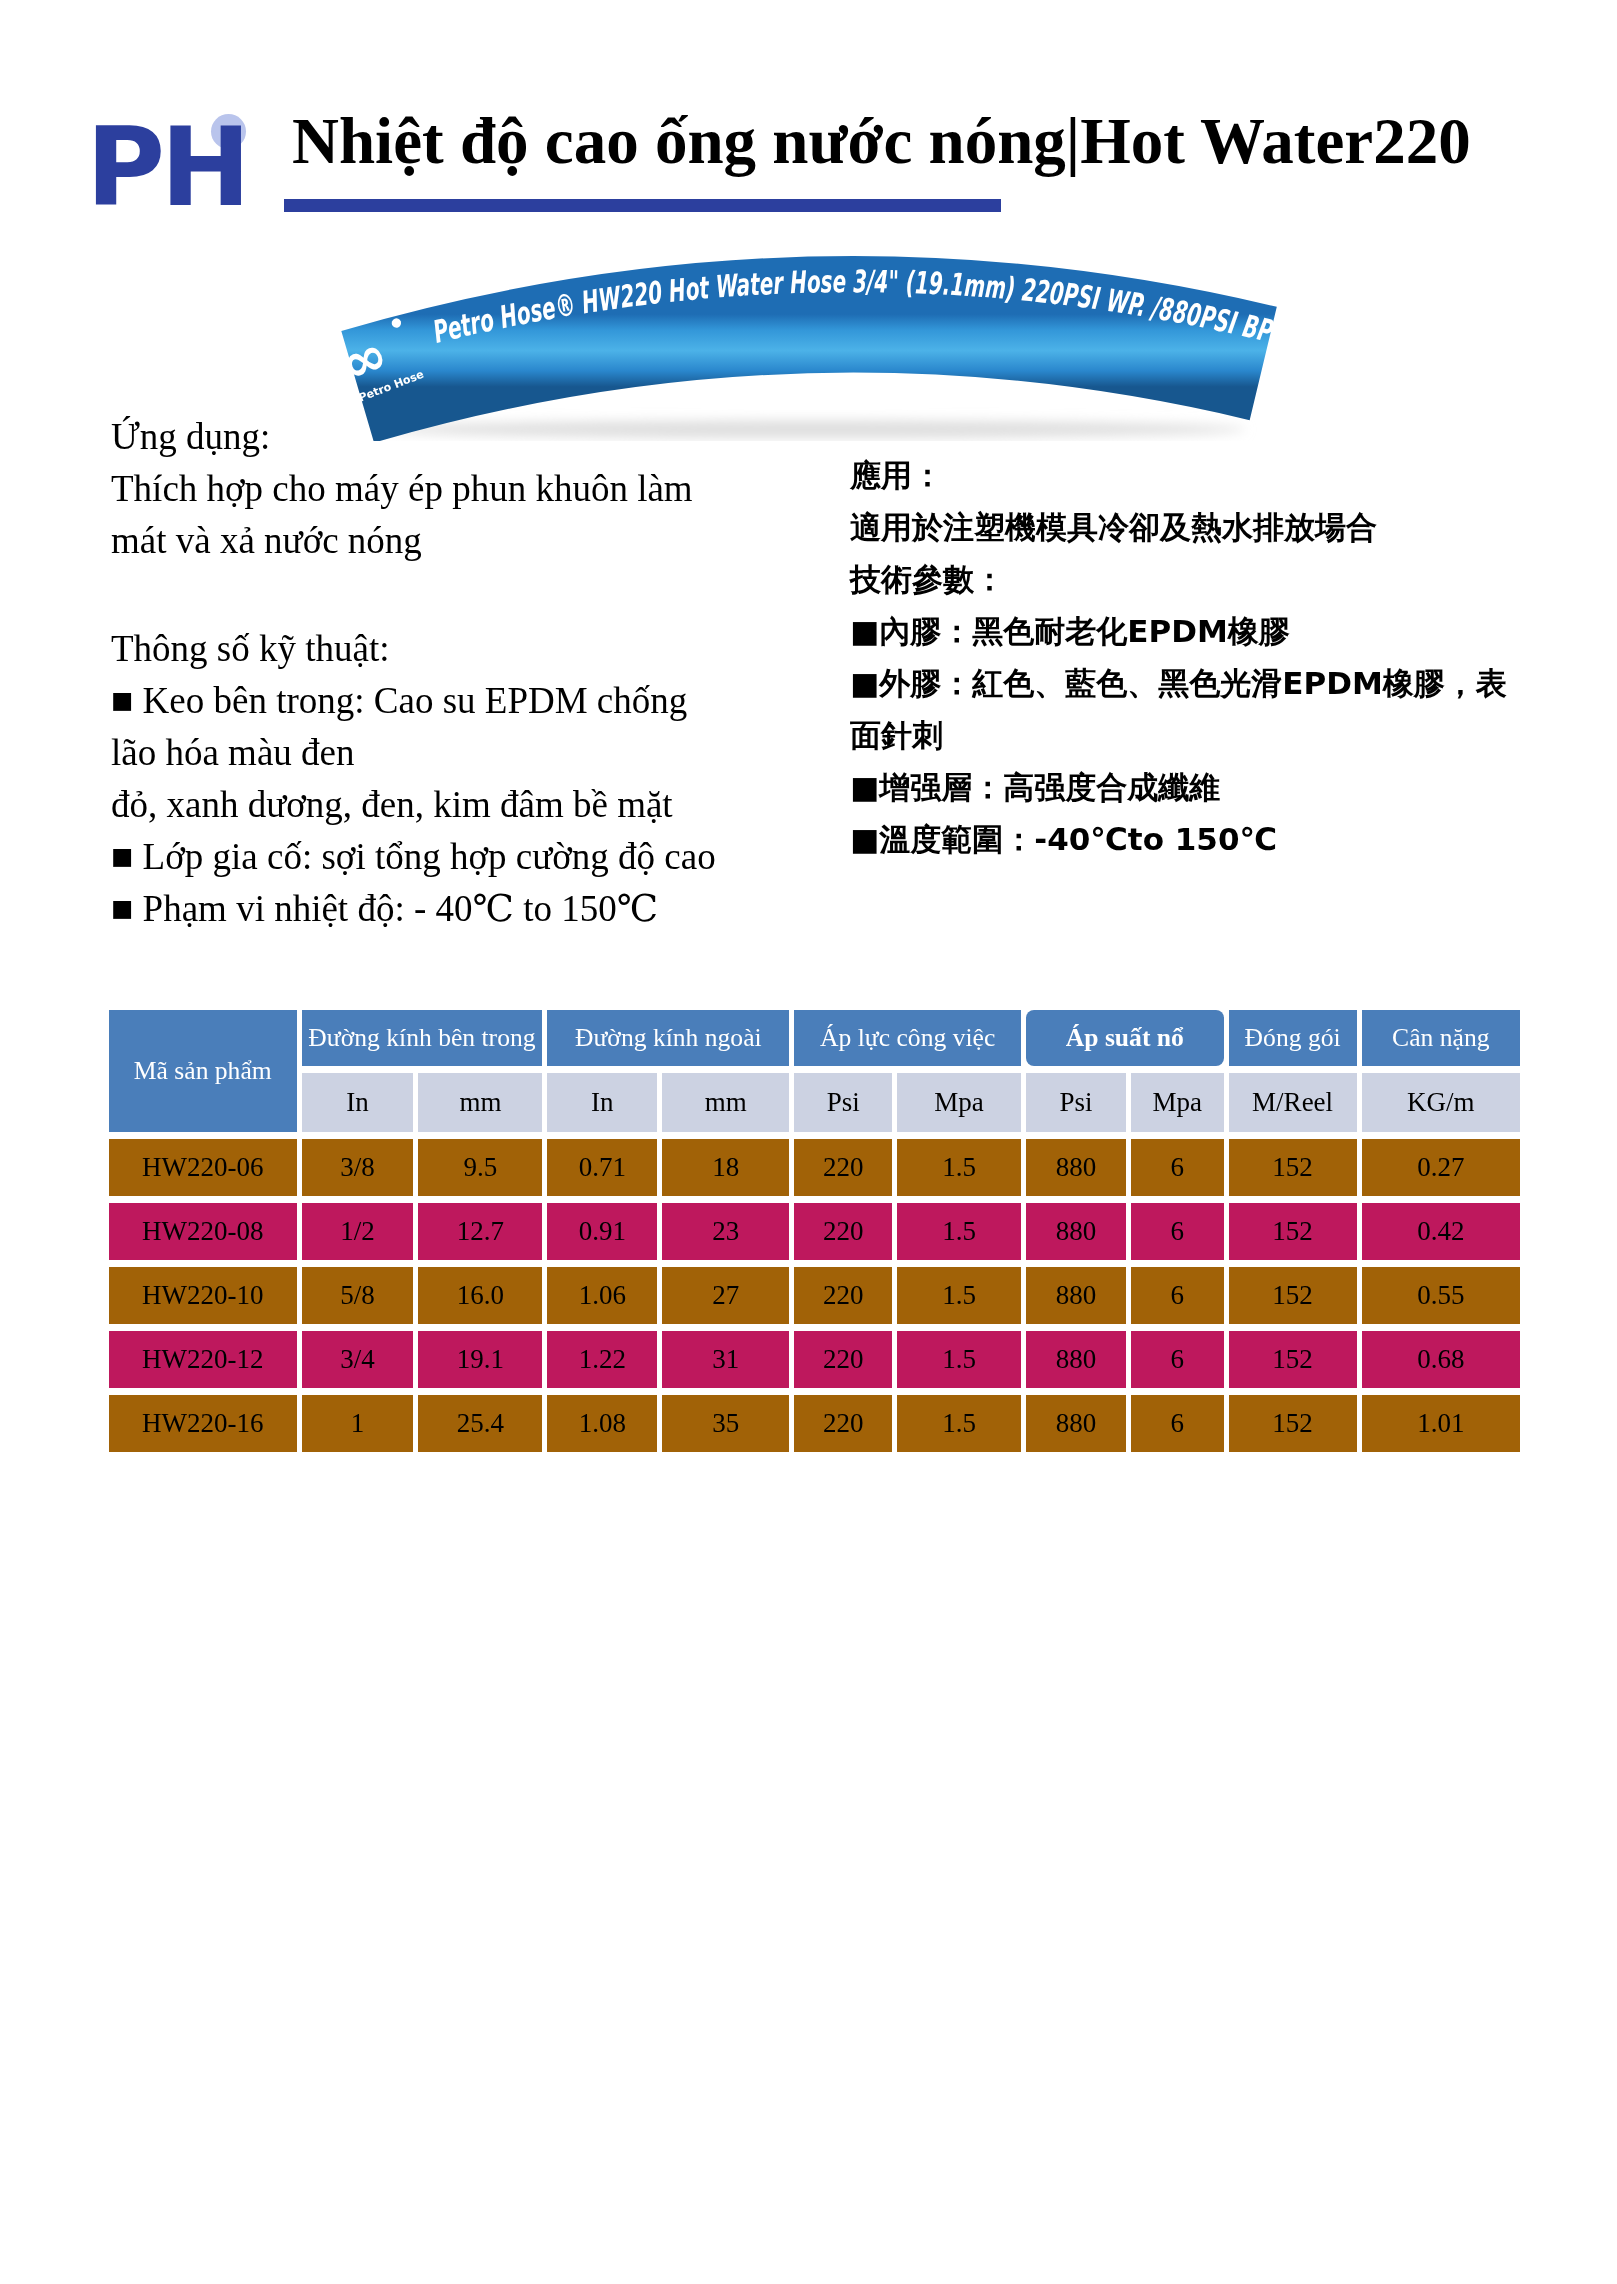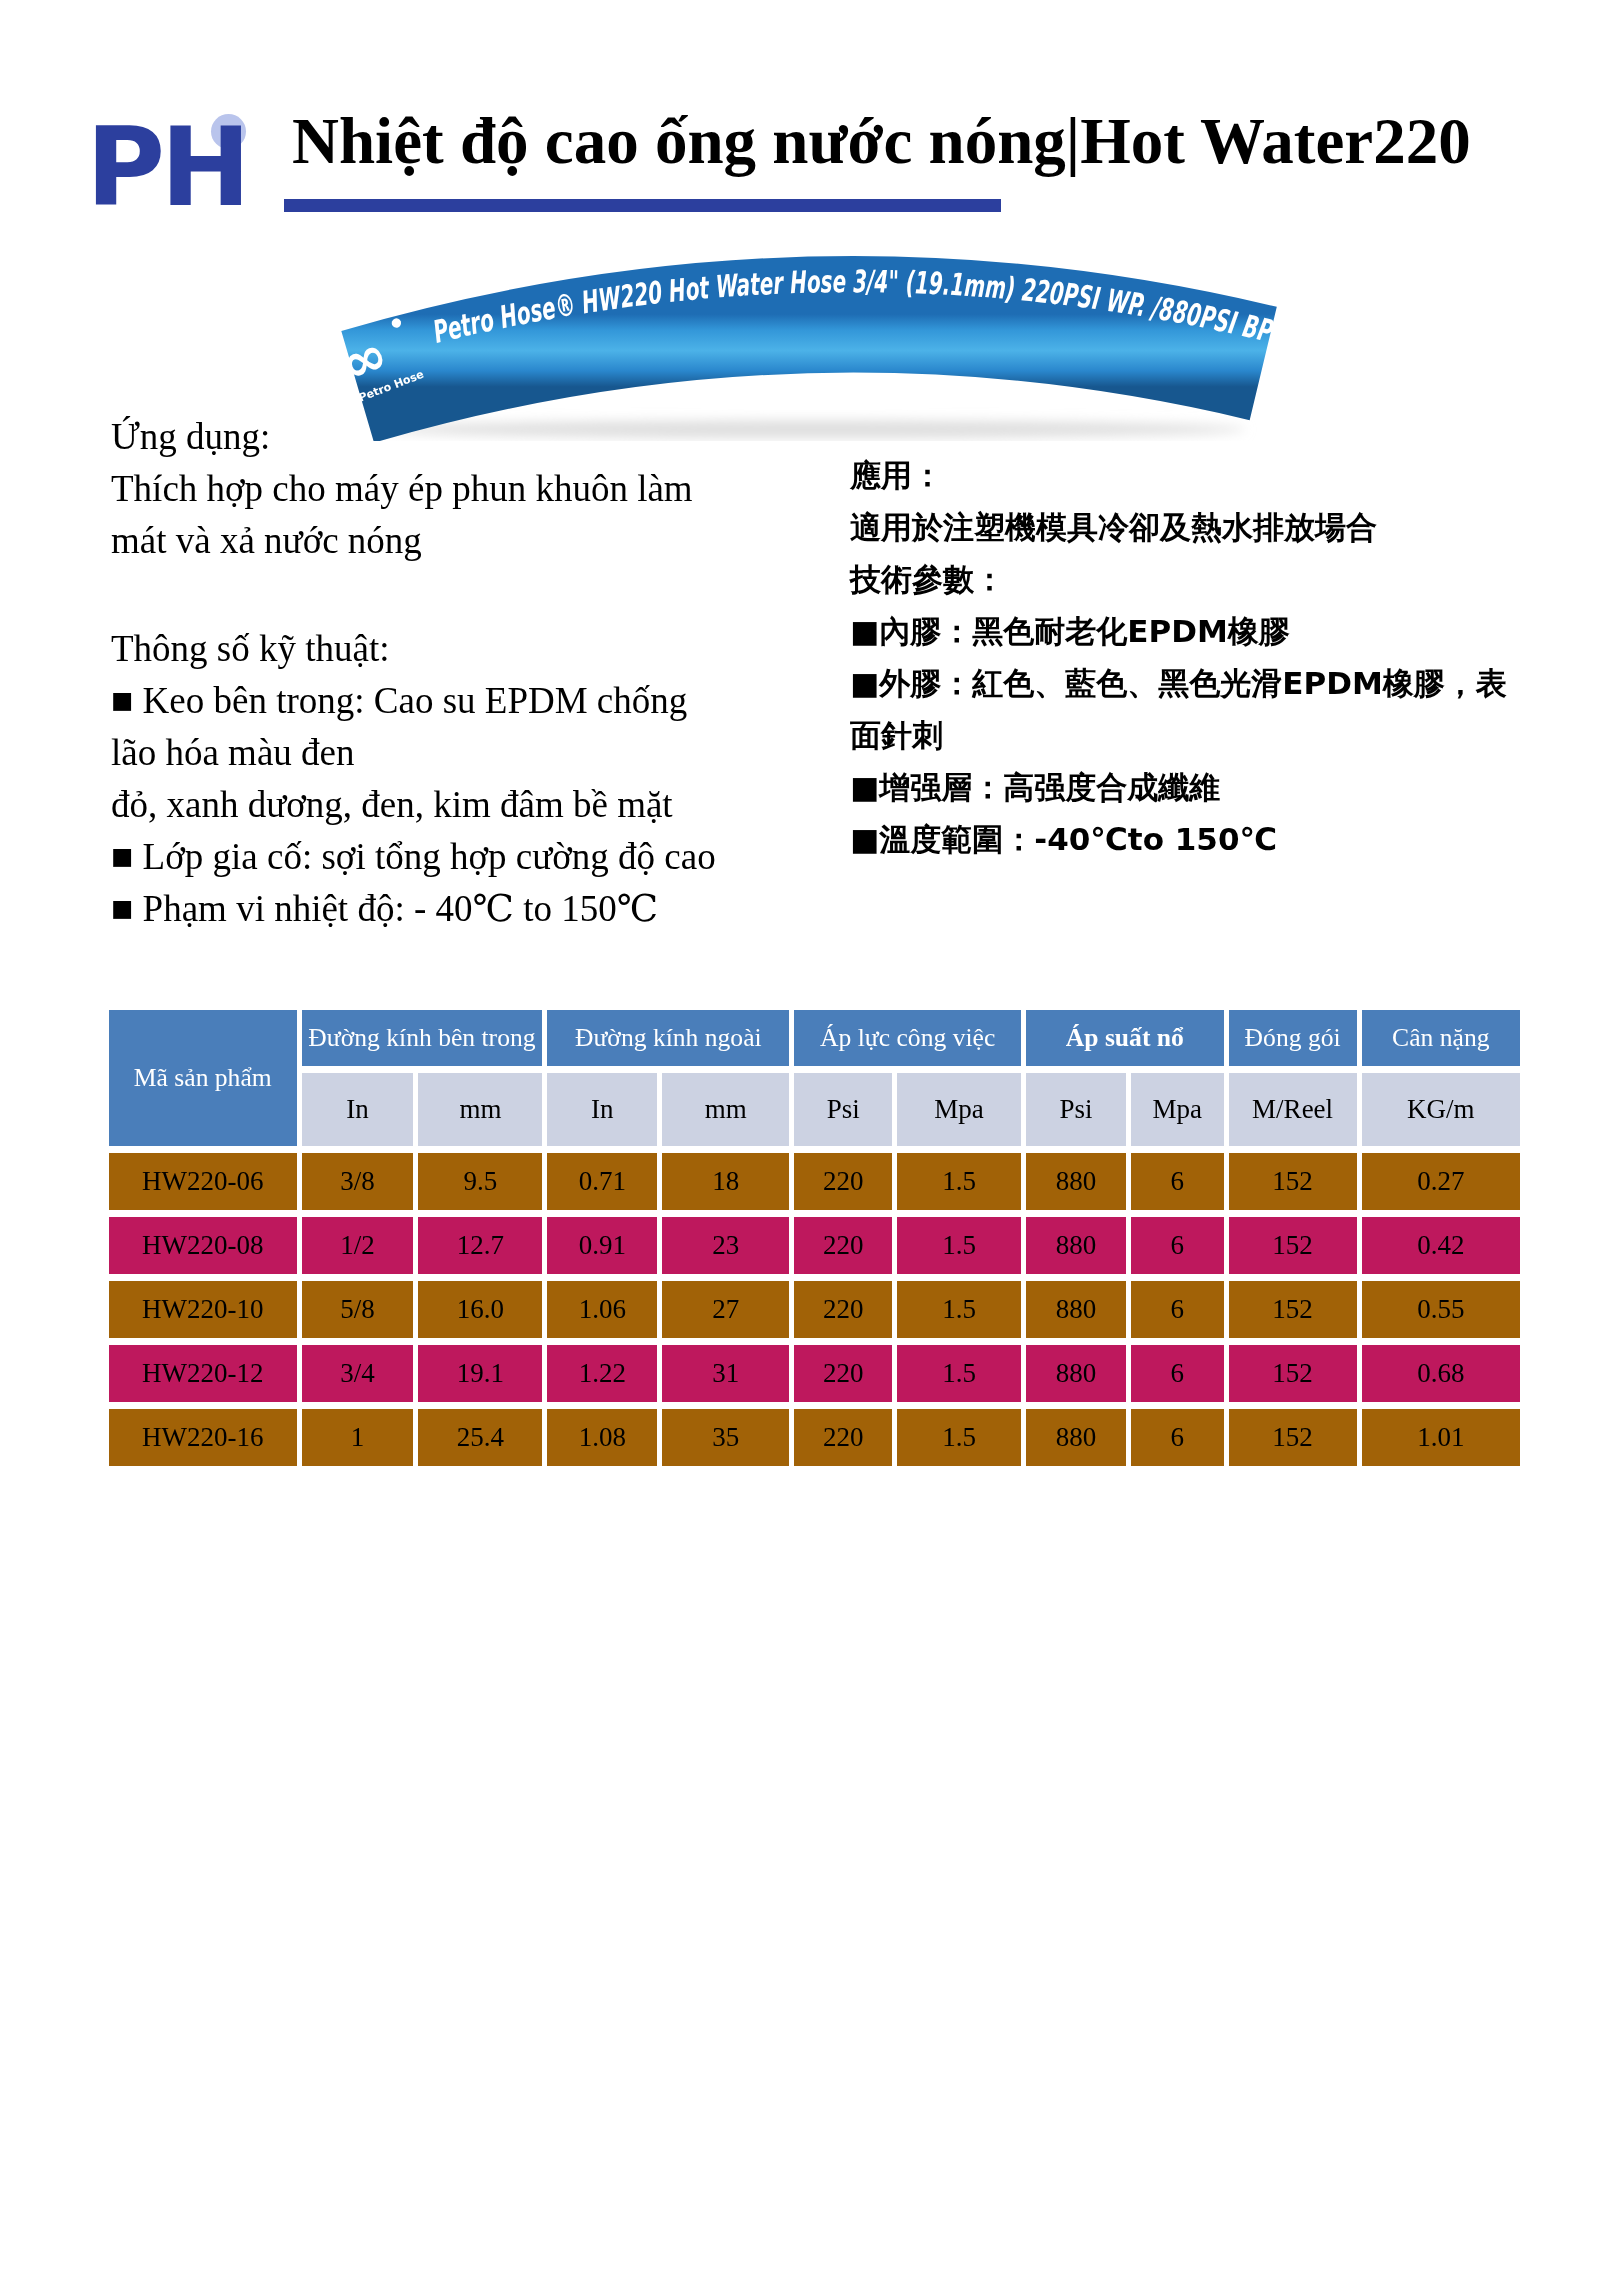--- a/index.html
+++ b/index.html
@@ -66,22 +66,22 @@
   table.spec {
     position:absolute; left:104px; top:1003px;
     width:1421px; table-layout:fixed;
     border-collapse:separate; border-spacing:5.8px 7px;
     font-size:27px; text-align:center;
   }
   table.spec th, table.spec td { font-weight:normal; padding:0; vertical-align:middle; }
   th.blue {
     background:#4a7eba; color:#ffffff; height:56px; font-size:25.6px;
   }
-  th.blue.bold { font-weight:bold; }
-  td.sub { background:#ccd2e2; height:73px; }
+  th.blue.bold { font-weight:bold;border-radius:8px; }
+  td.sub { background:#ccd2e2; height:59px; }
   tr.light td { background:#a16207; height:57px; }
   tr.dark  td { background:#be185d; height:57px; }
 </style>
 </head>
 <body>
 
 <div class="page">
 
   <div class="logo-wrap">
     <div class="logo-dot"></div>

